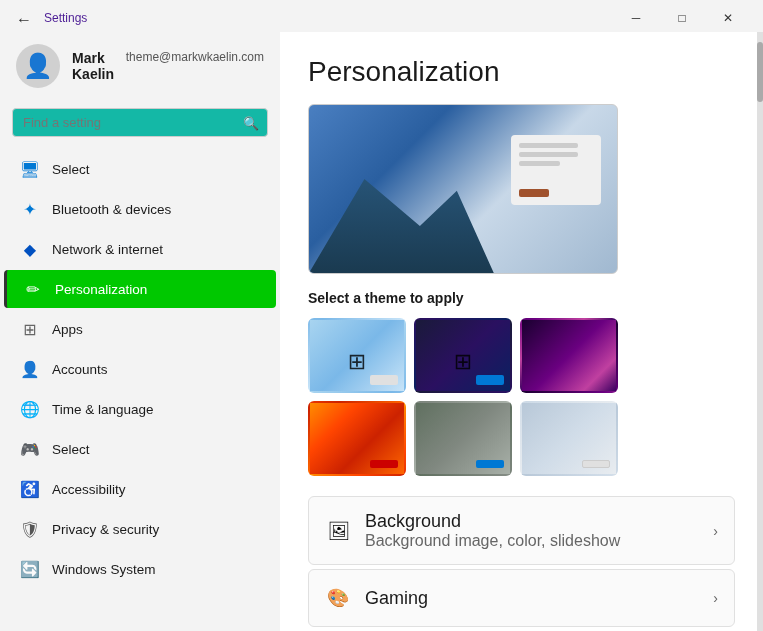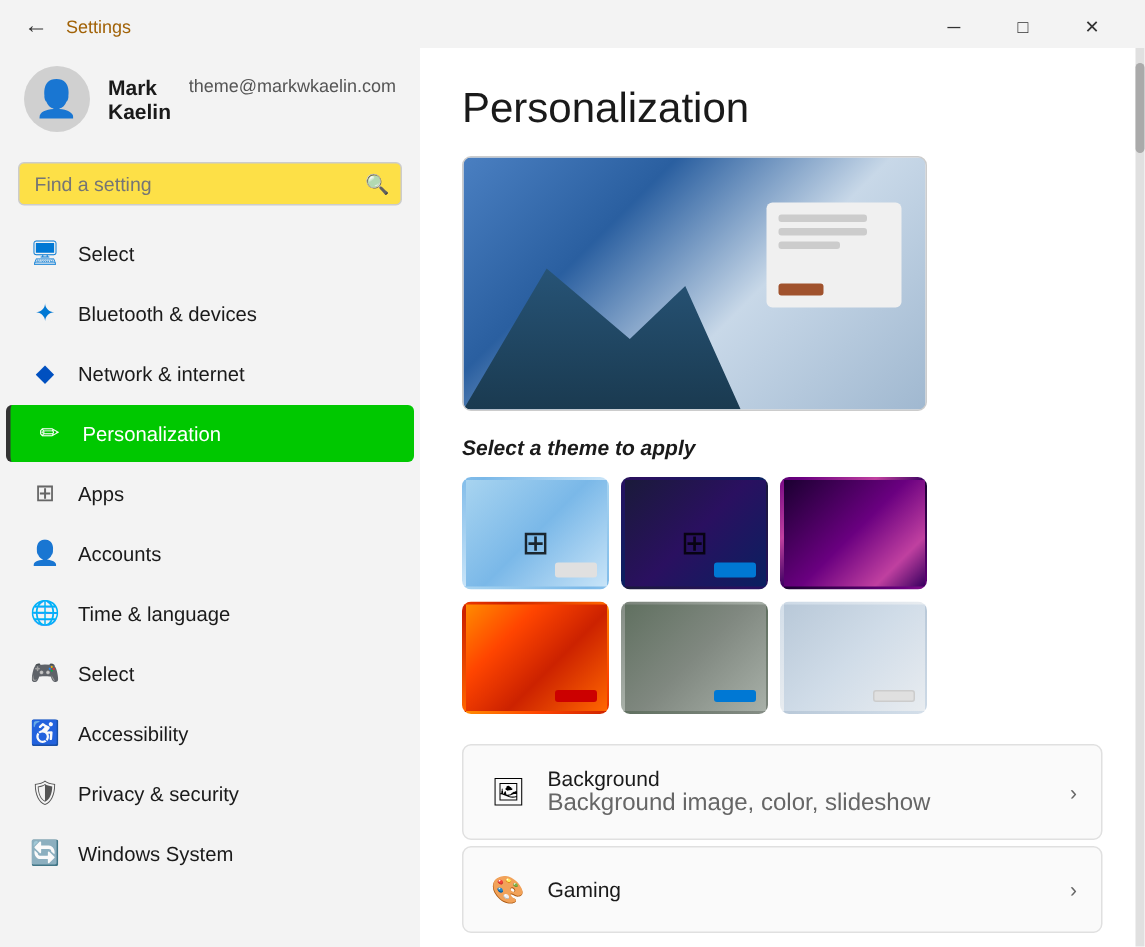--- a/index.html
+++ b/index.html
@@ -21,21 +21,21 @@
       height: 32px;
       flex-shrink: 0;
     }
     .title-bar-left {
       display: flex;
       align-items: center;
       gap: 8px;
     }
     .title-bar-title {
       font-size: 12px;
-      color: #a16207;
+      color: #4c1d95;
     }
     .title-bar-controls {
       display: flex;
       gap: 0;
     }
     .title-bar-btn {
       width: 46px;
       height: 32px;
       border: none;
       background: transparent;
@@ -86,21 +86,21 @@
     .search-box {
       margin: 4px 12px 12px 12px;
       position: relative;
     }
     .search-input {
       width: 100%;
       padding: 6px 32px 6px 10px;
       border: 1px solid #ccc;
       border-radius: 4px;
       font-size: 13px;
-      background: #fde047;
+      background: #14b8a6;
       outline: none;
     }
     .search-icon-wrap {
       position: absolute;
       right: 8px;
       top: 50%;
       transform: translateY(-50%);
       color: #555;
       font-size: 13px;
     }
@@ -187,21 +187,20 @@
       width: 60%;
       height: 70%;
       background: linear-gradient(180deg, #2a5a80 0%, #1a3a50 100%);
       clip-path: polygon(0 100%, 30% 20%, 60% 60%, 80% 30%, 100% 100%);
     }
     .section-label {
       font-size: 14px;
       font-weight: 600;
       color: #1a1a1a;
       margin-bottom: 12px;
-      font-style: italic;
     }
     .themes-grid {
       display: grid;
       grid-template-columns: repeat(3, 1fr);
       gap: 8px;
       width: 310px;
       margin-bottom: 20px;
     }
     .theme-card {
       height: 75px;
@@ -252,21 +251,21 @@
     .settings-item-left { display: flex; align-items: center; gap: 12px; }
     .settings-item-icon {
       width: 28px;
       height: 28px;
       display: flex;
       align-items: center;
       justify-content: center;
       font-size: 18px;
     }
     .settings-item-text { display: flex; flex-direction: column; }
-    .settings-item-title { font-size: 14px; font-weight: 500; color: #1a1a1a; }
+    .settings-item-title { font-size: 18px; font-weight: 500; color: #1a1a1a; }
     .settings-item-desc { font-size: 16px; color: #666; }
     .chevron { font-size: 14px; color: #666; }
     .scrollbar {
       position: absolute;
       right: 0;
       top: 0;
       width: 6px;
       height: 100%;
       background: #e0e0e0;
     }

